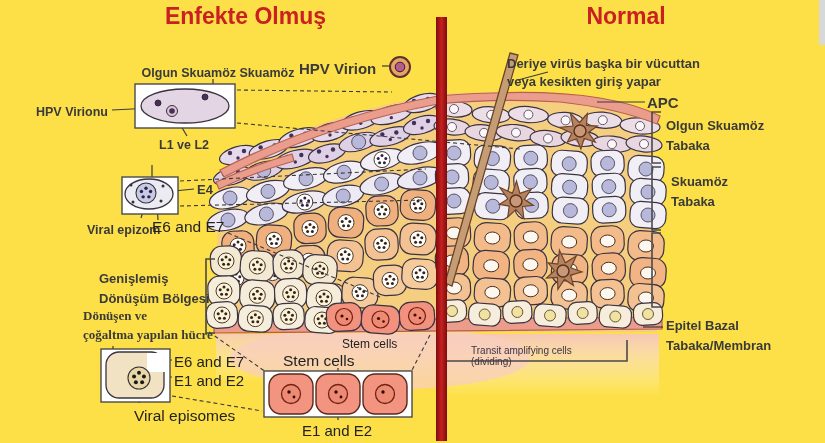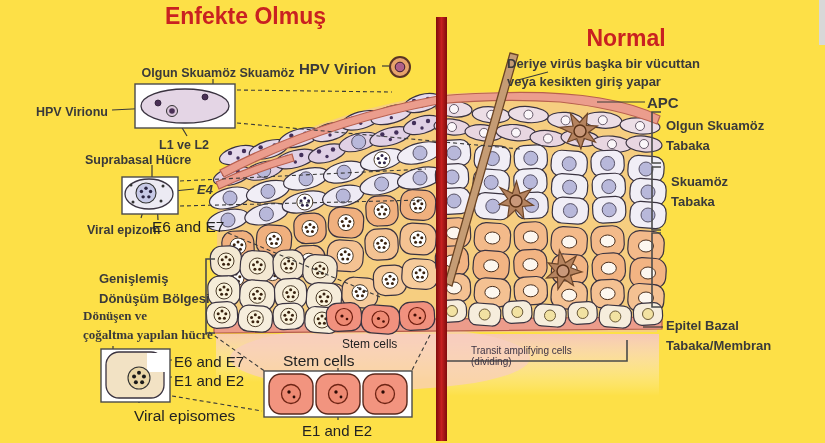--- a/index.html
+++ b/index.html
@@ -536,29 +536,28 @@
       <rect x="436" y="17" width="11" height="424" fill="url(#gDiv)"></rect>
       <g>
         <circle cx="400" cy="67" r="10" fill="#e8a36a" stroke="#5a3424" stroke-width="2"></circle>
         <circle cx="400" cy="67" r="4.8" fill="#b06088" stroke="#3a1a2e" stroke-width="1"></circle>
       </g>
     </svg>
 
   <div class="edge" style="left:819px;top:0;width:6px;height:45px;"></div>
 
   <div class="lbl title" style="left:148px;top:3px;width:195px;">Enfekte Olmuş</div>
-  <div class="lbl title" style="left:556px;top:3px;width:140px;margin-top:22px;">Normal</div>
+  <div class="lbl title" style="left:556px;top:3px;width:140px;">Normal</div>
 
   <div class="lbl rd" style="left:299px;top:58px;font-weight:600;color:#3a3a3a;">HPV Virion</div>
 
   <div class="lbl tk" style="left:128px;top:64px;width:180px;text-align:center;">Olgun Skuamöz Skuamöz</div>
   <div class="lbl tk" style="left:34px;top:103px;width:74px;text-align:right;">HPV Virionu</div>
   <div class="lbl tk" style="left:159px;top:136px;">L1 ve L2</div>
-  <div class="lbl tk" style="left:85px;top:151px;">Suprabasal Hücre</div>
-  <div class="lbl tk13" style="left:197px;top:181px;font-style:italic;">E4</div>
+  <div class="lbl tk13" style="left:197px;top:181px;">E4</div>
   <div class="lbl tk" style="left:87px;top:221px;">Viral epizom</div>
   <div class="lbl rdl" style="left:152px;top:216px;">E6 and E7</div>
   <div class="lbl tk13" style="left:99px;top:261px;line-height:1.55;margin-top:8px;">Genişlemiş
 Dönüşüm Bölgesi</div>
   <div class="lbl tk13" style="left:83px;top:307px;line-height:1.45;font-family:Liberation Serif, serif;">Dönüşen ve
 çoğaltma yapılan hücre</div>
   <div class="lbl rd" style="left:174px;top:351px;">E6 and E7</div>
   <div class="lbl rd" style="left:174px;top:370px;">E1 and E2</div>
   <div class="lbl rdl" style="left:118px;top:405px;margin-left:16px;">Viral episomes</div>
 

